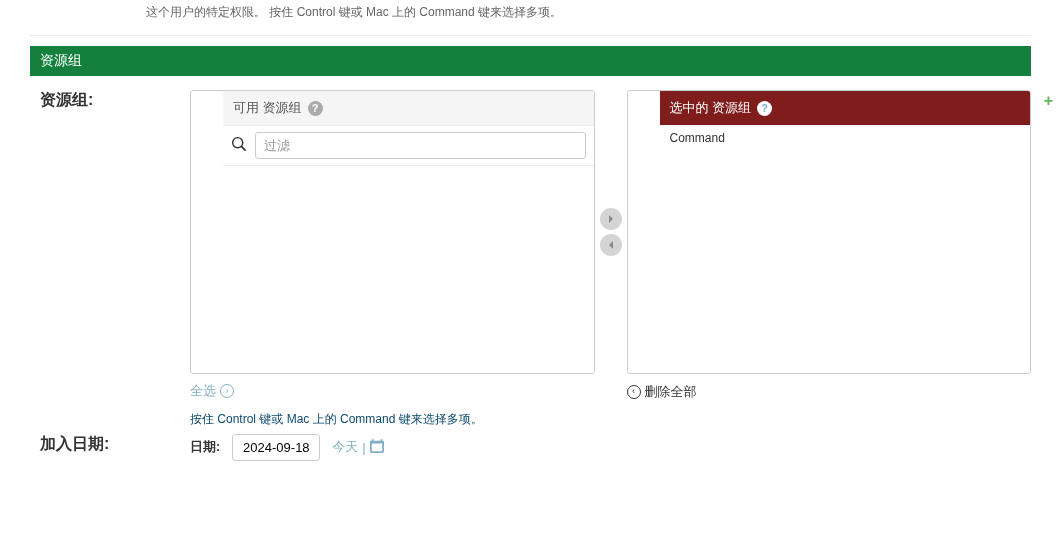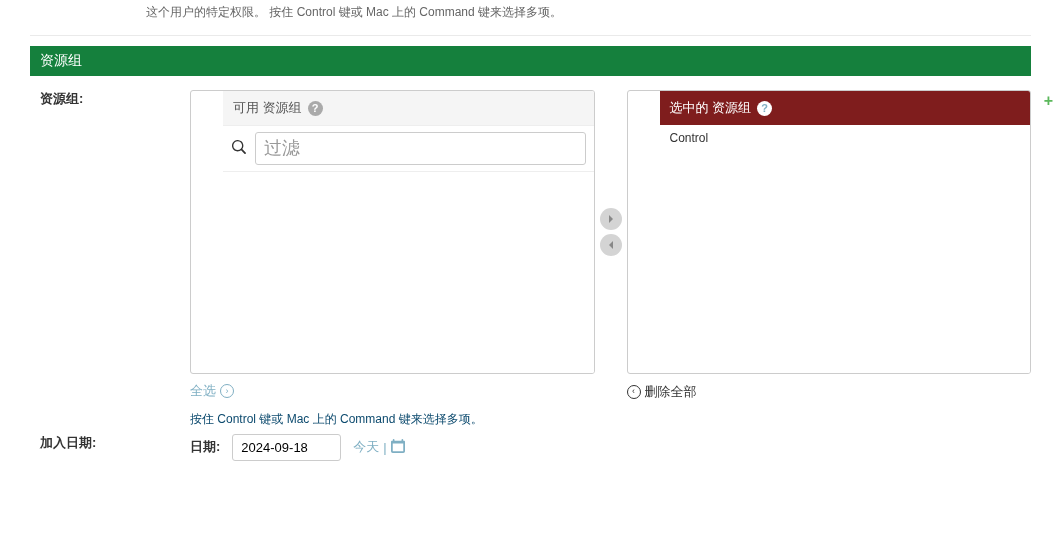--- a/index.html
+++ b/index.html
@@ -29,21 +29,21 @@
     }
     .form-row {
       display: flex;
       align-items: flex-start;
       margin-bottom: 6px;
     }
     .form-label {
       width: 160px;
       padding-left: 10px;
       font-weight: bold;
-      font-size: 13px;
+      font-size: 16px;
       color: #333;
     }
     .form-content {
       flex: 1;
       position: relative;
     }
     .selector-wrap {
       display: flex;
       align-items: stretch;
       gap: 0;
@@ -96,21 +96,21 @@
     .filter-row .search-icon {
       color: #333;
       width: 16px;
       text-align: center;
     }
     .filter-input {
       flex: 1;
       border: 1px solid #ccc;
       border-radius: 3px;
       padding: 5px 8px;
-      font-size: 18px;
+      font-size: 13px;
       outline: none;
     }
     .filter-input::placeholder { color: #999; }
     .selector-list {
       flex: 1;
       overflow-y: scroll;
       background: #fff;
       padding: 2px 0;
     }
     .selector-list::-webkit-scrollbar { width: 16px; }
@@ -195,21 +195,22 @@
       align-items: center;
       gap: 12px;
       font-size: 13px;
     }
     .date-label { font-weight: bold; }
     .date-input {
       border: 1px solid #ccc;
       border-radius: 3px;
       padding: 5px 8px;
       font-size: 13px;
-      width: 109px;
+      width: 88px;
+      text-align: center;
     }
     .date-links {
       color: #7fafc3;
       display: inline-flex;
       align-items: center;
       gap: 4px;
     }
     .date-links span { cursor: pointer; }
     .cal-icon svg { fill: #7fafc3; }
     hr {
@@ -261,21 +262,21 @@
               </svg>
           </div>
         </div>
 
         <div class="selector-box chosen">
           <div class="selector-box-header">
             <span>选中的 资源组</span>
             <span class="help-icon">?</span>
           </div>
           <div class="selector-list">
-            <div class="selector-list-item">Control</div>
+            <div class="selector-list-item">Command</div>
           </div>
         </div>
 
       </div>
 
       <span class="add-link">+</span>
 
       <div class="selector-actions">
         <div class="action-half">
           <span class="link-style">

